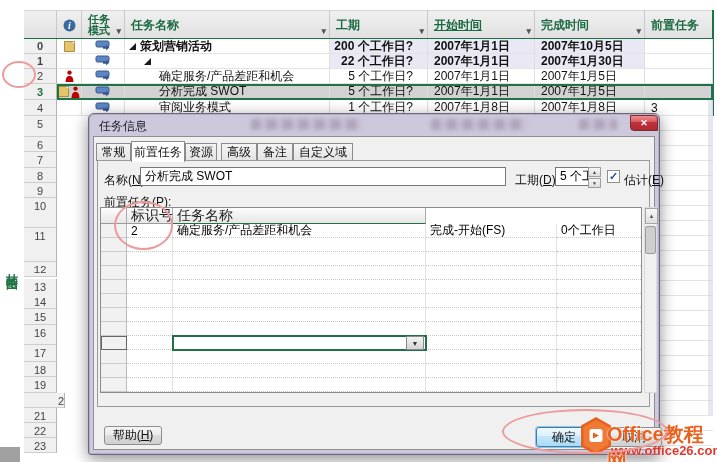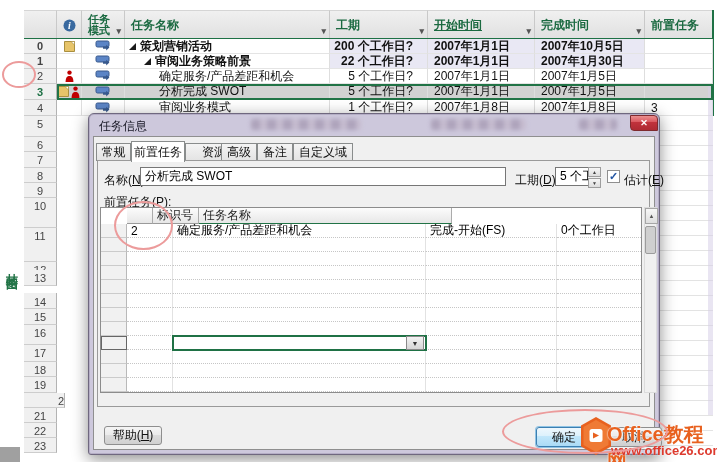--- a/index.html
+++ b/index.html
@@ -40,21 +40,21 @@
   .tabpanel{left:3px;top:23px;width:553px;height:247px;border:1px solid #9a9a9a;background:#f0f0f0;}
   .lbl{font-size:12px;color:#111;white-space:nowrap;}
   .tbox{background:#fff;border:1px solid #767676;font-size:12px;display:flex;align-items:center;
         padding-left:4px;overflow:hidden;white-space:nowrap;}
   .spinbtn{width:11px;height:8px;background:linear-gradient(#f6f6f6,#ddd);border:1px solid #9d9d9d;
            font-size:5px;color:#444;display:flex;align-items:center;justify-content:center;line-height:5px;}
   .cbx{width:13px;height:13px;background:#fff;border:1px solid #8f8f8f;color:#2456a3;font-size:11px;
        font-weight:bold;display:flex;align-items:center;justify-content:center;line-height:11px;}
   .grid{border:1px solid #8c8c8c;background:#fff;overflow:hidden;}
   .ghead{background:linear-gradient(#fcfcfc,#e7e7e7);border-right:1px solid #ababab;border-bottom:1px solid #9a9a9a;
-         font-size:12px;color:#222;display:flex;align-items:center;padding-left:4px;overflow:hidden;white-space:nowrap;margin-left:26px;}
+         font-size:14px;color:#222;display:flex;align-items:center;padding-left:4px;overflow:hidden;white-space:nowrap;}
   .ghead.gn{border-bottom:1px solid #217346;}
   .gcell{background:#fff;border-right:1px solid #e2e2e2;border-bottom:1px dotted #c6c6c6;font-size:12px;
          display:flex;align-items:center;padding-left:4px;overflow:hidden;white-space:nowrap;}
   .ggut{background:#f1f1f1;border-right:1px solid #b9b9b9;border-bottom:1px solid #cbcbcb;}
   .hlcell{border:2px solid #1f7145;background:#fff;display:flex;align-items:center;justify-content:flex-end;}
   .ddbtn{width:16px;height:12px;margin-right:1px;background:linear-gradient(#f3f3f3,#d6d6d6);
          border:1px solid #8a8a8a;font-size:7px;color:#333;display:flex;align-items:center;justify-content:center;}
   .sbar{background:#f0f0f0;border:1px solid #dcdcdc;}
   .sbtn{background:linear-gradient(#f7f7f7,#dedede);border:1px solid #a6a6a6;color:#555;font-size:6px;
         display:flex;align-items:center;justify-content:center;}
@@ -157,21 +157,20 @@
       <div class="abs cell bold" style="position: absolute; left: 82px; top: 54px; width: 43px; height: 15px; justify-content: center;">
         <span style="display: flex;">
           <svg width="17" height="12" viewBox="0 0 17 12">
             <rect x="1" y="1" width="13" height="6" rx="1.5" fill="#5c85c6" stroke="#38598c"></rect>
             <path d="M8 8 h4 v-2 l4 3.5 -4 3.5 v-2 h-4 z" fill="#38598c" transform="scale(0.8) translate(2,0)"></path>
           </svg>
         </span>
       </div>
       <div class="abs cell bold" style="position: absolute; left: 125px; top: 54px; width: 205px; height: 15px; padding-left: 19px;">
         <span class="tri"></span>
-        <span>审阅业务策略前景</span>
       </div>
       <div class="abs cell tint bold" style="position: absolute; left: 330px; top: 54px; width: 98px; height: 15px; justify-content: flex-end; padding-right: 14px;">
         <span>22 个工作日?</span>
       </div>
       <div class="abs cell tint bold" style="position: absolute; left: 428px; top: 54px; width: 107px; height: 15px; padding-left: 6px;">
         <span>2007年1月1日</span>
       </div>
       <div class="abs cell tint bold" style="position: absolute; left: 535px; top: 54px; width: 110px; height: 15px; padding-left: 6px;">
         <span>2007年1月30日</span>
       </div>
@@ -301,21 +300,21 @@
       </div>
       <div class="abs cell numcell" style="left:24px;top:198px;width:33px;height:30px;align-items:flex-start;padding-top:2px;">
         <span>10</span>
       </div>
       <div class="abs cell numcell" style="left:24px;top:228px;width:33px;height:34px;align-items:flex-start;padding-top:2px;">
         <span>11</span>
       </div>
       <div class="abs cell numcell" style="left:24px;top:262px;width:33px;height:15px;align-items:flex-start;padding-top:2px;font-family:Liberation Mono, monospace;">
         <span>12</span>
       </div>
-      <div class="abs cell numcell" style="left:24px;top:270px;width:33px;height:16px;align-items:flex-start;padding-top:2px;">
+      <div class="abs cell numcell" style="left:24px;top:279px;width:33px;height:16px;align-items:flex-start;padding-top:2px;">
         <span>13</span>
       </div>
       <div class="abs cell numcell" style="left:24px;top:293px;width:33px;height:16px;align-items:center;padding-top:2px;">
         <span>14</span>
       </div>
       <div class="abs cell numcell" style="left:24px;top:309px;width:33px;height:16px;align-items:flex-start;padding-top:2px;">
         <span>15</span>
       </div>
       <div class="abs cell numcell" style="left:24px;top:325px;width:33px;height:20px;align-items:flex-start;padding-top:2px;">
         <span>16</span>
@@ -352,21 +351,21 @@
     <div class="abs blur" style="left:162px;top:5px;width:110px;height:11px;"></div>
     <div class="abs blur" style="left:342px;top:5px;width:95px;height:11px;"></div>
     <div class="abs blur" style="left:490px;top:5px;width:38px;height:11px;"></div>
     <div class="abs closebtn">✕</div>
 
     <div class="abs client">
 
       <div id="dlg-tabs">
           <div class="abs tab" style="left:2px;width:35px;">常规</div>
           <div class="abs tab active" style="left:37px;width:54px;">前置任务</div>
-          <div class="abs tab" style="left:91px;width:58px;">资源</div>
+          <div class="abs tab" style="left:91px;width:32px;">资源</div>
           <div class="abs tab" style="left:127px;width:36px;">高级</div>
           <div class="abs tab" style="left:163px;width:36px;">备注</div>
           <div class="abs tab" style="left:199px;width:60px;">自定义域</div>
         </div>
       <div class="abs tabpanel"></div>
 
       <div class="abs lbl" style="left:10px;top:35px;">
         <span>名称(</span><u>N</u><span>):</span>
       </div>
       <div class="abs tbox" style="left:46px;top:30px;width:366px;height:19px;">分析完成 SWOT</div>

